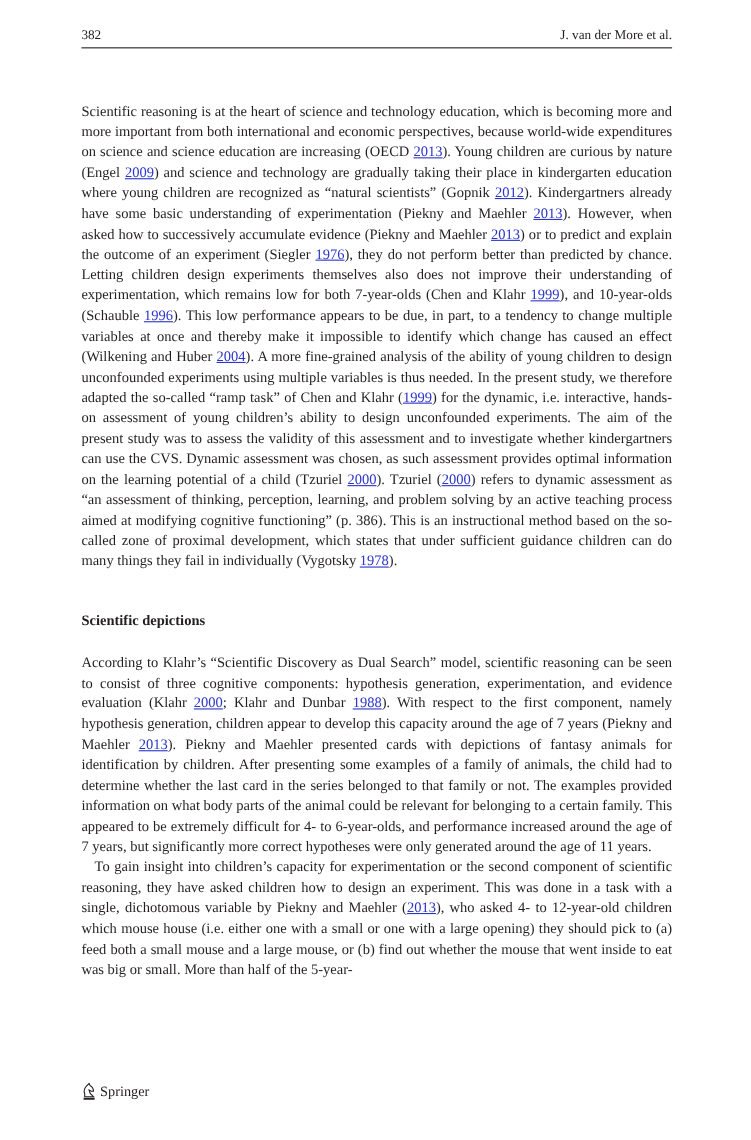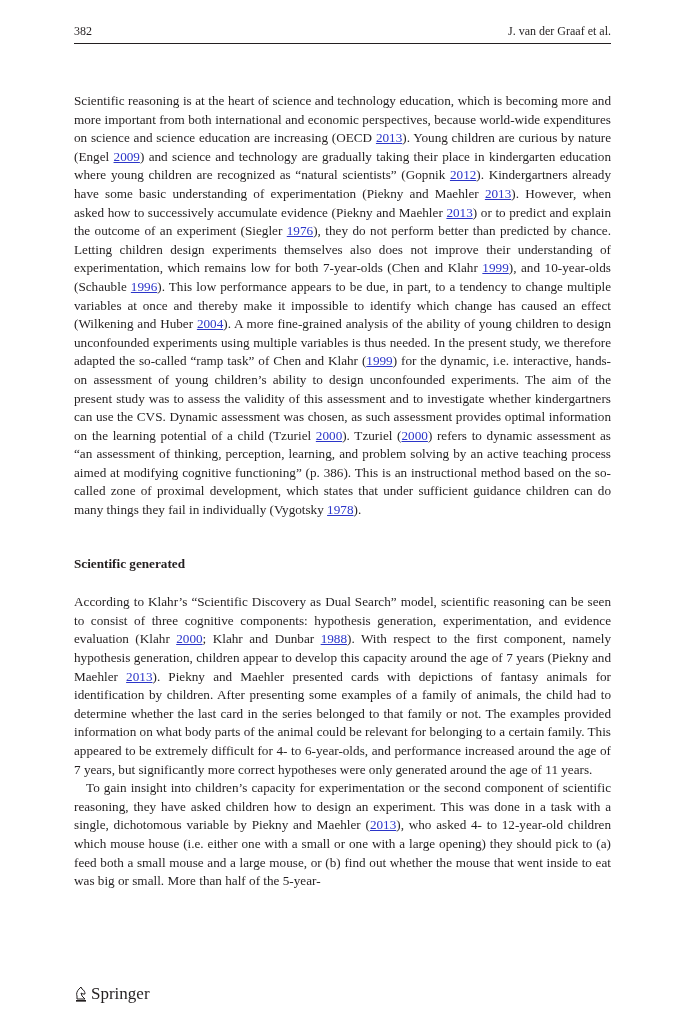--- a/index.html
+++ b/index.html
@@ -12,37 +12,37 @@
   .rule { position:absolute; left:74px; top:43px; width:537px; height:0;
           border-top:1.3px solid #231f20; }
   .body { position:absolute; left:74px; top:92px; width:537px;
           font-size:13.2px; line-height:18.6px; text-align:justify; }
   .body p { margin:0; }
   .body p.indent { text-indent:12px; }
   .cite { color:#2b35c9;text-decoration:underline; }
   h2 { margin:0; font-size:13.2px; font-weight:bold; line-height:18.6px; }
   .gap1 { height:35px; }
   .gap2 { height:20px; }
-  .footer { position:absolute; left:74px; top:984px; font-size:17px;
+  .footer { position:absolute; left:74px; top:984px; font-size:13px;
             display:flex; align-items:center; gap:3px; color:#231f20; }
   .footer svg { width:14px; height:16px; }
 </style>
 </head>
 <body>
 
 <div class="header">
   <span class="pn">382</span>
-  <span class="rh">J. van der Graaf et al.</span>
+  <span class="rh">J. van der More et al.</span>
 </div>
 <div class="rule"></div>
 
 <div class="body">
   <p>Scientific reasoning is at the heart of science and technology education, which is becoming more and more important from both international and economic perspectives, because world-wide expenditures on science and science education are increasing (OECD <span class="cite" style="color: rgb(43, 53, 201);">2013</span>). Young children are curious by nature (Engel <span class="cite" style="color: rgb(43, 53, 201);">2009</span>) and science and technology are gradually taking their place in kindergarten education where young children are recognized as “natural scientists” (Gopnik <span class="cite" style="color: rgb(43, 53, 201);">2012</span>). Kindergartners already have some basic under­standing of experimentation (Piekny and Maehler <span class="cite" style="color: rgb(43, 53, 201);">2013</span>). However, when asked how to successively accumulate evidence (Piekny and Maehler <span class="cite" style="color: rgb(43, 53, 201);">2013</span>) or to predict and explain the outcome of an experiment (Siegler <span class="cite" style="color: rgb(43, 53, 201);">1976</span>), they do not perform better than predicted by chance. Letting children design experiments themselves also does not improve their understanding of experimentation, which remains low for both 7-year-olds (Chen and Klahr <span class="cite" style="color: rgb(43, 53, 201);">1999</span>), and 10-year-olds (Schauble <span class="cite" style="color: rgb(43, 53, 201);">1996</span>). This low performance appears to be due, in part, to a tendency to change multiple variables at once and thereby make it impossible to identify which change has caused an effect (Wilkening and Huber <span class="cite" style="color: rgb(43, 53, 201);">2004</span>). A more fine-grained analysis of the ability of young children to design unconfounded experiments using multiple variables is thus needed. In the present study, we therefore adapted the so-called “ramp task” of Chen and Klahr (<span class="cite" style="color: rgb(43, 53, 201);">1999</span>) for the dynamic, i.e. interactive, hands-on assessment of young children’s ability to design unconfounded experiments. The aim of the present study was to assess the validity of this assessment and to investigate whether kindergartners can use the CVS. Dynamic assessment was chosen, as such assessment provides optimal information on the learning potential of a child (Tzuriel <span class="cite" style="color: rgb(43, 53, 201);">2000</span>). Tzuriel (<span class="cite" style="color: rgb(43, 53, 201);">2000</span>) refers to dynamic assessment as “an assessment of thinking, perception, learning, and problem solving by an active teaching process aimed at modifying cognitive func­tioning” (p. 386). This is an instructional method based on the so-called zone of proximal development, which states that under sufficient guidance children can do many things they fail in individually (Vygotsky <span class="cite" style="color: rgb(43, 53, 201);">1978</span>).</p>
   <div class="gap1"></div>
-  <h2>Scientific generated</h2>
+  <h2>Scientific depictions</h2>
   <div class="gap2"></div>
   <p>According to Klahr’s “Scientific Discovery as Dual Search” model, scientific reasoning can be seen to consist of three cognitive components: hypothesis generation, experimen­tation, and evidence evaluation (Klahr <span class="cite" style="color: rgb(43, 53, 201);">2000</span>; Klahr and Dunbar <span class="cite" style="color: rgb(43, 53, 201);">1988</span>). With respect to the first component, namely hypothesis generation, children appear to develop this capacity around the age of 7 years (Piekny and Maehler <span class="cite" style="color: rgb(43, 53, 201);">2013</span>). Piekny and Maehler presented cards with depictions of fantasy animals for identification by children. After presenting some examples of a family of animals, the child had to determine whether the last card in the series belonged to that family or not. The examples provided information on what body parts of the animal could be relevant for belonging to a certain family. This appeared to be extremely difficult for 4- to 6-year-olds, and performance increased around the age of 7 years, but significantly more correct hypotheses were only generated around the age of 11 years.</p>
   <p class="indent">To gain insight into children’s capacity for experimentation or the second component of scientific reasoning, they have asked children how to design an experiment. This was done in a task with a single, dichotomous variable by Piekny and Maehler (<span class="cite" style="color: rgb(43, 53, 201);">2013</span>), who asked 4- to 12-year-old children which mouse house (i.e. either one with a small or one with a large opening) they should pick to (a) feed both a small mouse and a large mouse, or (b) find out whether the mouse that went inside to eat was big or small. More than half of the 5-year-</p>
 </div>
 
 <div class="footer">
   <svg viewBox="0 0 14 16">
     <path d="M3 13 L3 10 C2 8 3 5 5 3 L7 1 L8 3 C10 4 11 6 11 8 L9 8 L7 7 L8 10 L11 13 Z" fill="none" stroke="#231f20" stroke-width="1"></path>
     <line x1="2" y1="14.5" x2="12" y2="14.5" stroke="#231f20" stroke-width="1"></line>
     <line x1="2" y1="15.7" x2="12" y2="15.7" stroke="#231f20" stroke-width="0.8"></line>

